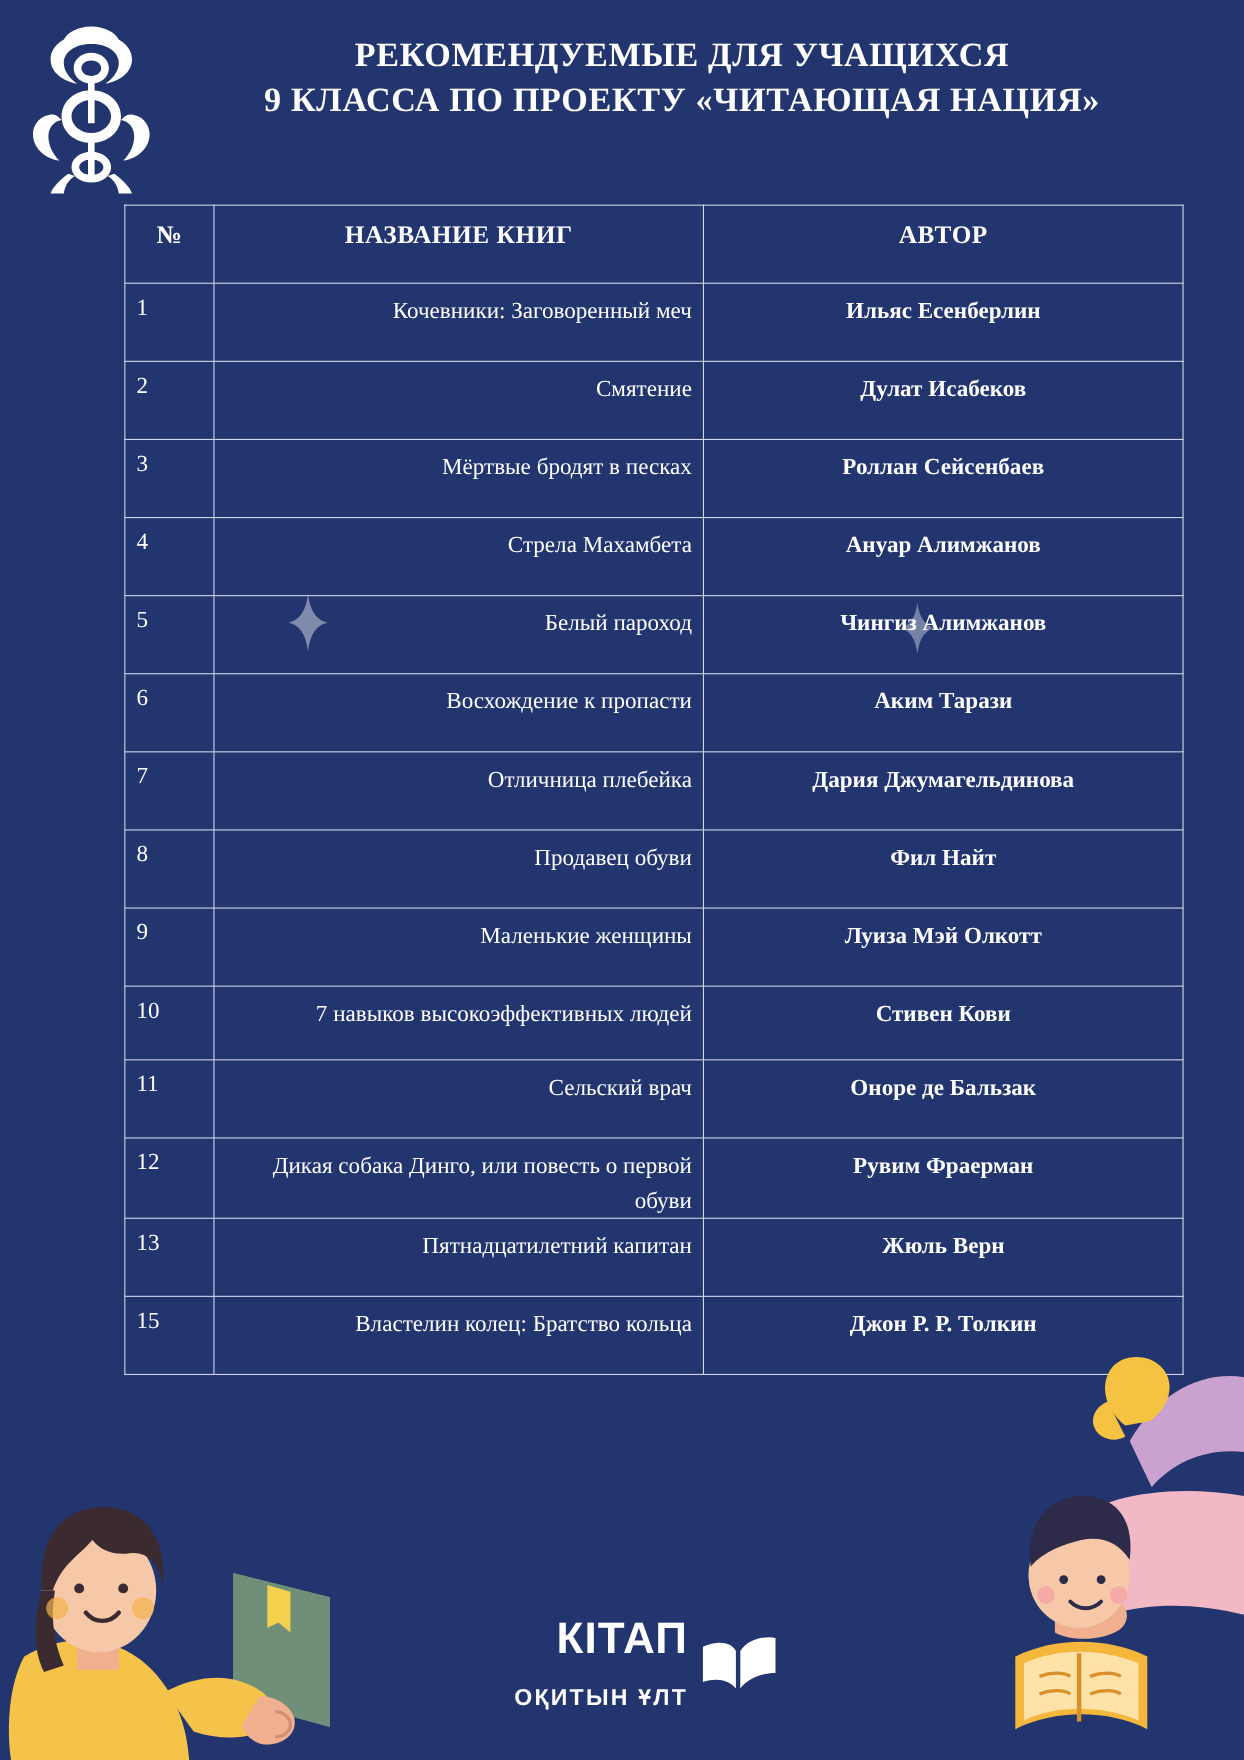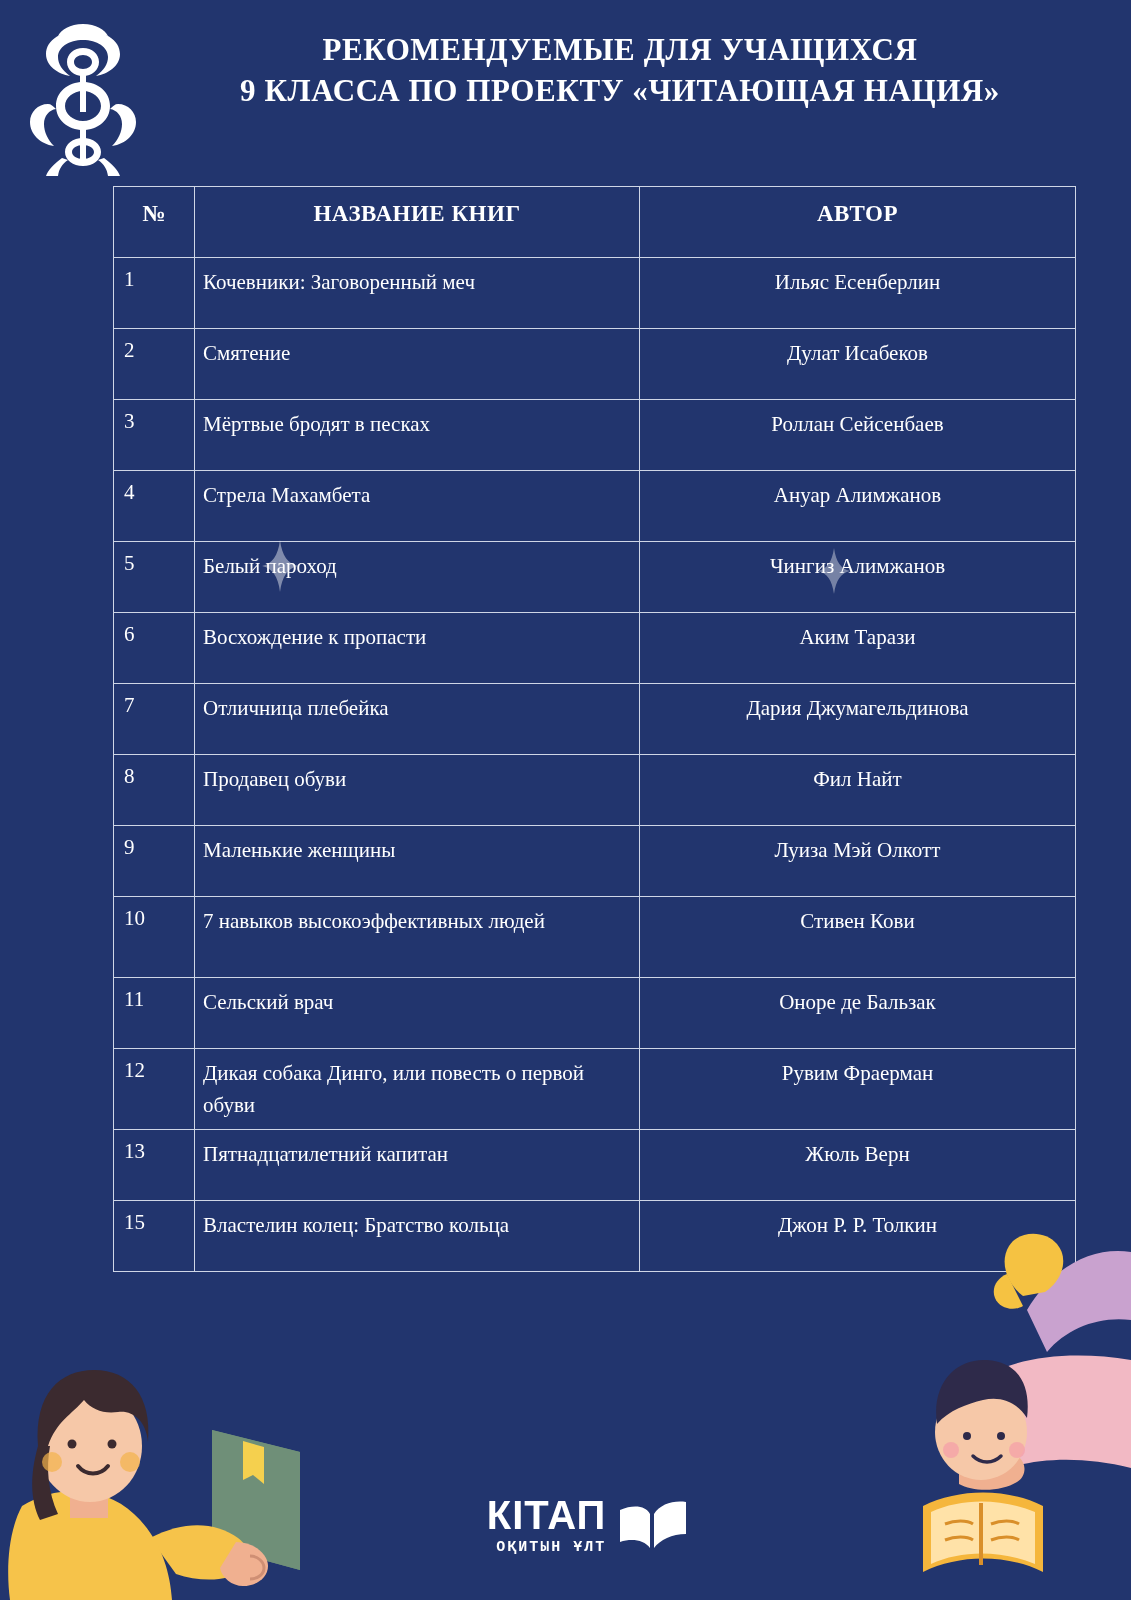--- a/index.html
+++ b/index.html
@@ -81,31 +81,32 @@
     font-size: 21px;
     padding: 9px 0 0 10px;
     text-align: left;
     white-space: nowrap;
   }
   td.cell-title {
     width: 432px;
     font-size: 21px;
     padding: 9px 10px 0 8px;
     line-height: 1.5;
-    text-align: left;
+    text-align: right;
   }
   td.cell-author {
     width: 423px;
     font-size: 21px;
     padding: 9px 10px 0 10px;
     text-align: center;
     line-height: 1.5;
+    font-weight: bold;
   }
   tbody tr { height: 71px; }
-  tbody tr.tall { height: 81px; }
+  tbody tr.tall { height: 67px; }
 
   
   .footer-logo {
     position: absolute;
     left: 0;
     right: 0;
     bottom: 44px;
     display: flex;
     justify-content: center;
     align-items: center;
@@ -120,25 +121,25 @@
   }
   .logo-main {
     font-family: "Liberation Sans", sans-serif;
     font-weight: bold;
     font-size: 40px;
     letter-spacing: 1px;
     line-height: 1;
     color: #ffffff;
   }
   .logo-sub {
-    font-family: Liberation Mono, monospace;
-    font-weight: bold;
-    font-size: 15px;
+    font-family: Liberation Sans, sans-serif;
+    font-weight: bold;
+    font-size: 21px;
     letter-spacing: 2px;
-    margin-top: 4px;
+    margin-top: 22px;
     color: #ffffff;
   }
   .logo-mark { width: 72px; height: 56px; }
 
   
   .illus { position: absolute; pointer-events: none; }
   .illus-left { left: 0; bottom: 0; width: 330px; height: 330px; }
   .illus-right { right: 0; bottom: 0; width: 300px; height: 400px; }
   .sparkle { position: absolute; pointer-events: none; opacity: .85; }
 </style>

